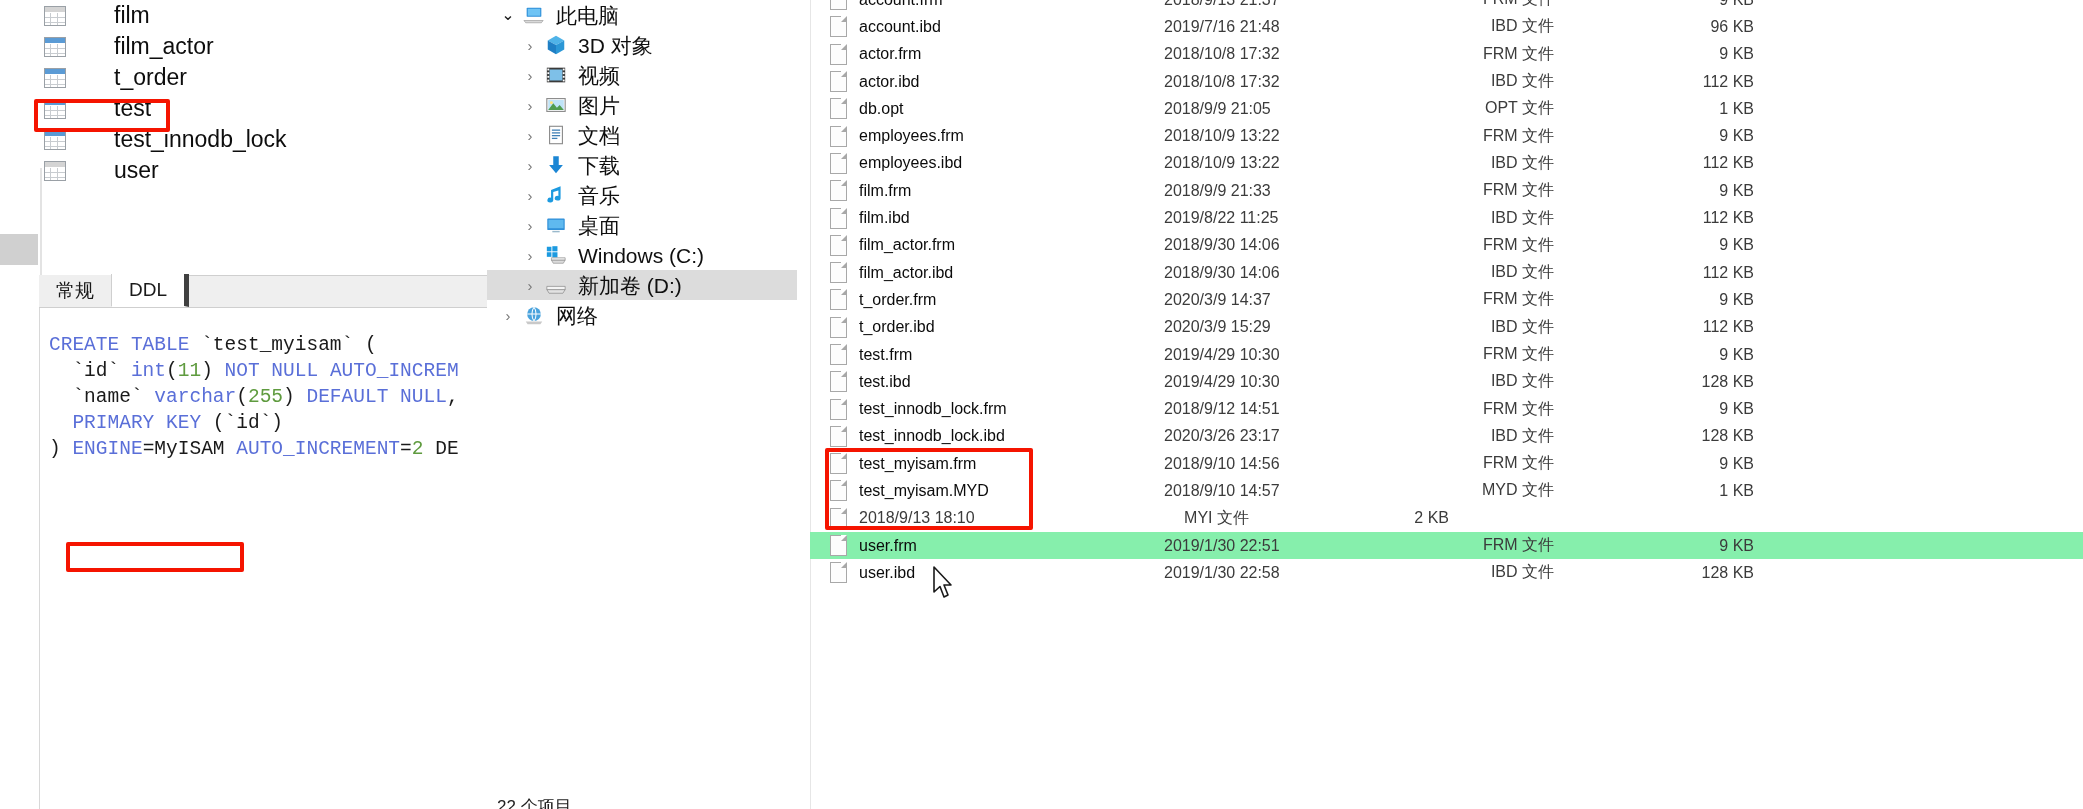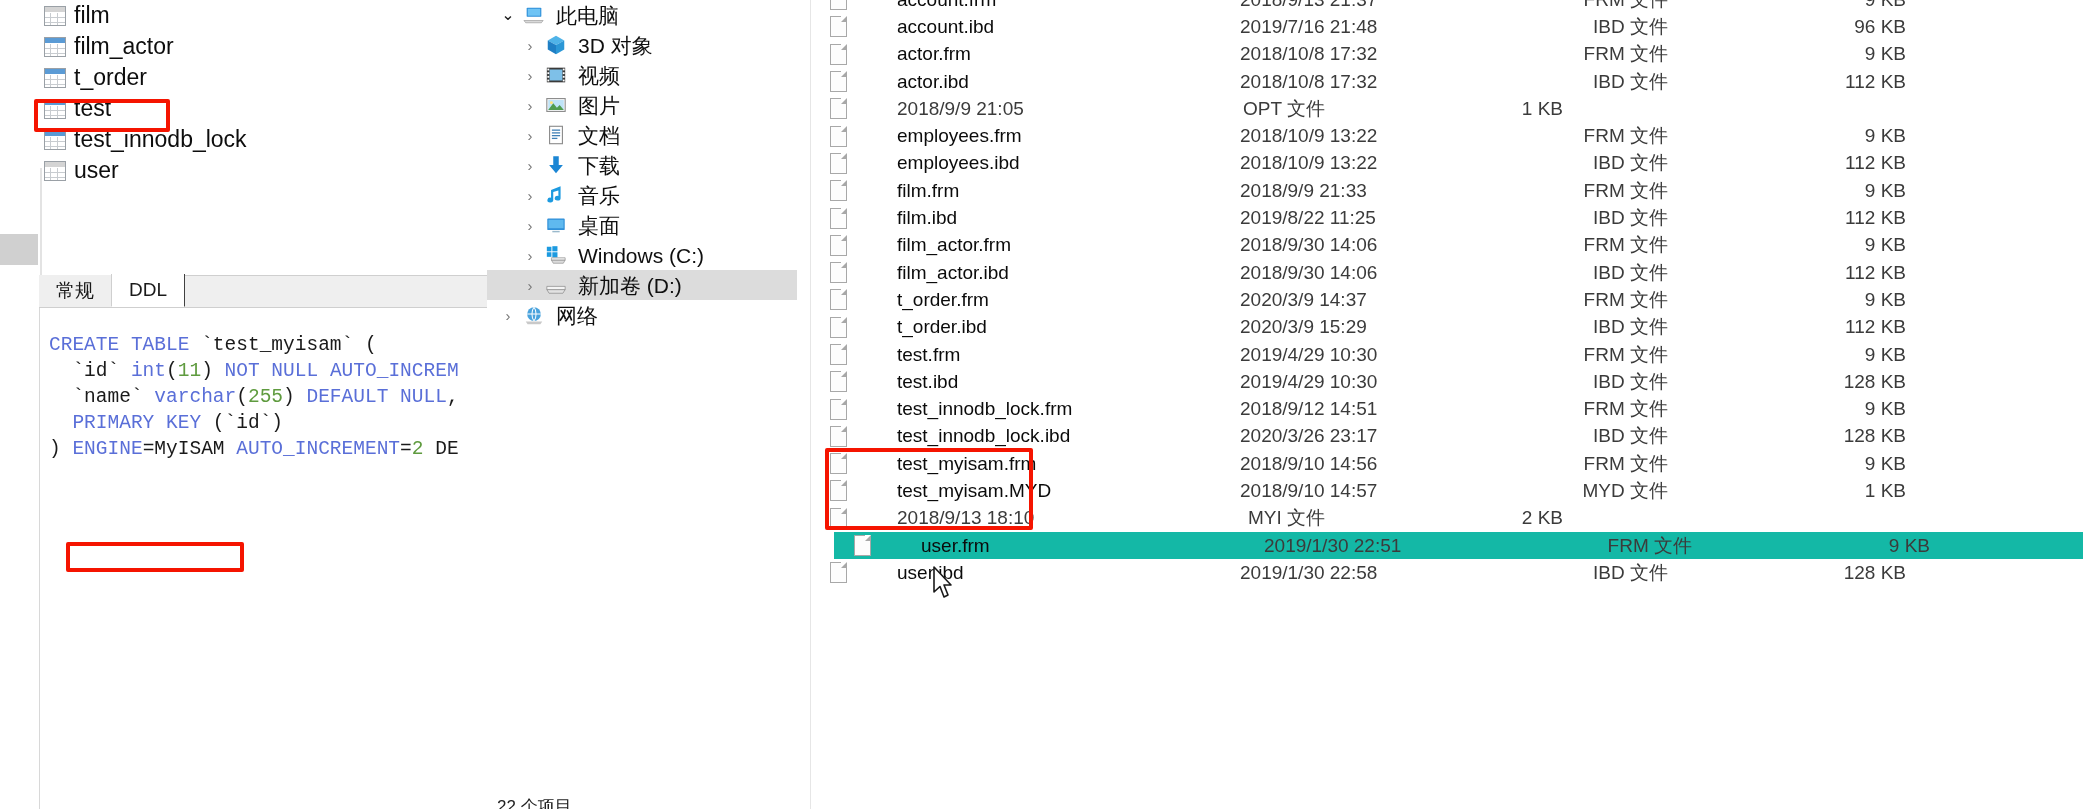--- a/index.html
+++ b/index.html
@@ -33,21 +33,21 @@
   }
   .tbl-icon.grey::before { background: #d4d4d4; }
   .tbl-icon::after {
     content:""; position:absolute; left:0; top:6px; right:0; bottom:0;
     background:
       linear-gradient(to right, transparent 5px, #c8ccd0 5px, #c8ccd0 6px, transparent 6px),
       linear-gradient(to right, transparent 12px, #c8ccd0 12px, #c8ccd0 13px, transparent 13px),
       linear-gradient(to bottom, transparent 4px, #c8ccd0 4px, #c8ccd0 5px, transparent 5px),
       linear-gradient(to bottom, transparent 9px, #c8ccd0 9px, #c8ccd0 10px, transparent 10px);
   }
-  .db-label { line-height: 1; }
+  .db-label { line-height: 1; margin-left: 40px; }
 
   
   .tree-guide {
     position: absolute; left: 40px; top: 168px; width: 2px; height: 125px;
     background: #e3e3e3;
   }
 
   
   .redbox {
     position: absolute; border: 4px solid #f51400; border-radius: 2px;
@@ -68,21 +68,21 @@
     position: absolute; left: 39px; top: 276px; width: 455px; height: 32px;
     background: #efefef; border-bottom: 1px solid #cfcfcf;
     display: flex; align-items: flex-end;
   }
   .tab {
     height: 32px; padding: 16px 17px; display: flex; align-items: center;
     font-size: 19px; color: #1a1a1a; background: #efefef;
   }
   .tab.active {
     background: #ffffff; border-left: 1px solid #cfcfcf;
-    border-right: 1px solid #404040; border-bottom: 1px solid #ffffff;
+    border-right: 5px solid #404040; border-bottom: 1px solid #ffffff;
     position: relative; z-index: 2;
   }
   .ddl-body {
     position: absolute; left: 39px; top: 308px; width: 455px; height: 501px;
     background: #ffffff; border-left: 1px solid #d8d8d8;
     overflow: hidden;
   }
   .ddl-gutter {
     position: absolute; left: 39px; top: 308px; width: 5px; height: 501px;
     background: #f7f7f7; border-right: 1px solid #e6e6e6;
@@ -120,23 +120,23 @@
   }
   .nav-label { line-height: 1; }
 
   
   .files-panel {
     position: absolute; left: 810px; top: 0; width: 1273px; height: 809px;
     background: #ffffff;
   }
   .file-row {
     position: relative; display: flex; align-items: center;
-    height: 27.3px; font-size: 19px; color: #0b0b0b; white-space: nowrap; gap: 38px;
-  }
-  .file-row.sel { background: #14b8a6; margin-left: 24px; }
+    height: 27.3px; font-size: 16px; color: #0b0b0b; white-space: nowrap;
+  }
+  .file-row.sel { background: #86efac; }
   .f-icon {
     width: 17px; height: 21px; margin-left: 20px; margin-right: 12px; flex: none;
     background: #fdfdfd; border: 1px solid #a8a8a8; position: relative;
   }
   .f-icon::after {
     content:""; position:absolute; right:-1px; top:-1px;
     border-width: 0 0 6px 6px; border-style: solid;
     border-color: transparent transparent #a8a8a8 transparent;
     background: #ffffff;
   }
@@ -372,20 +372,21 @@
         </div>
         <div class="file-row">
           <span class="f-icon"></span>
           <span class="f-name">actor.ibd</span>
           <span class="f-date">2018/10/8 17:32</span>
           <span class="f-type">IBD 文件</span>
           <span class="f-size">112 KB</span>
         </div>
         <div class="file-row">
           <span class="f-icon"></span>
+          <span class="f-name">db.opt</span>
           <span class="f-date">2018/9/9 21:05</span>
           <span class="f-type">OPT 文件</span>
           <span class="f-size">1 KB</span>
         </div>
         <div class="file-row">
           <span class="f-icon"></span>
           <span class="f-name">employees.frm</span>
           <span class="f-date">2018/10/9 13:22</span>
           <span class="f-type">FRM 文件</span>
           <span class="f-size">9 KB</span>

